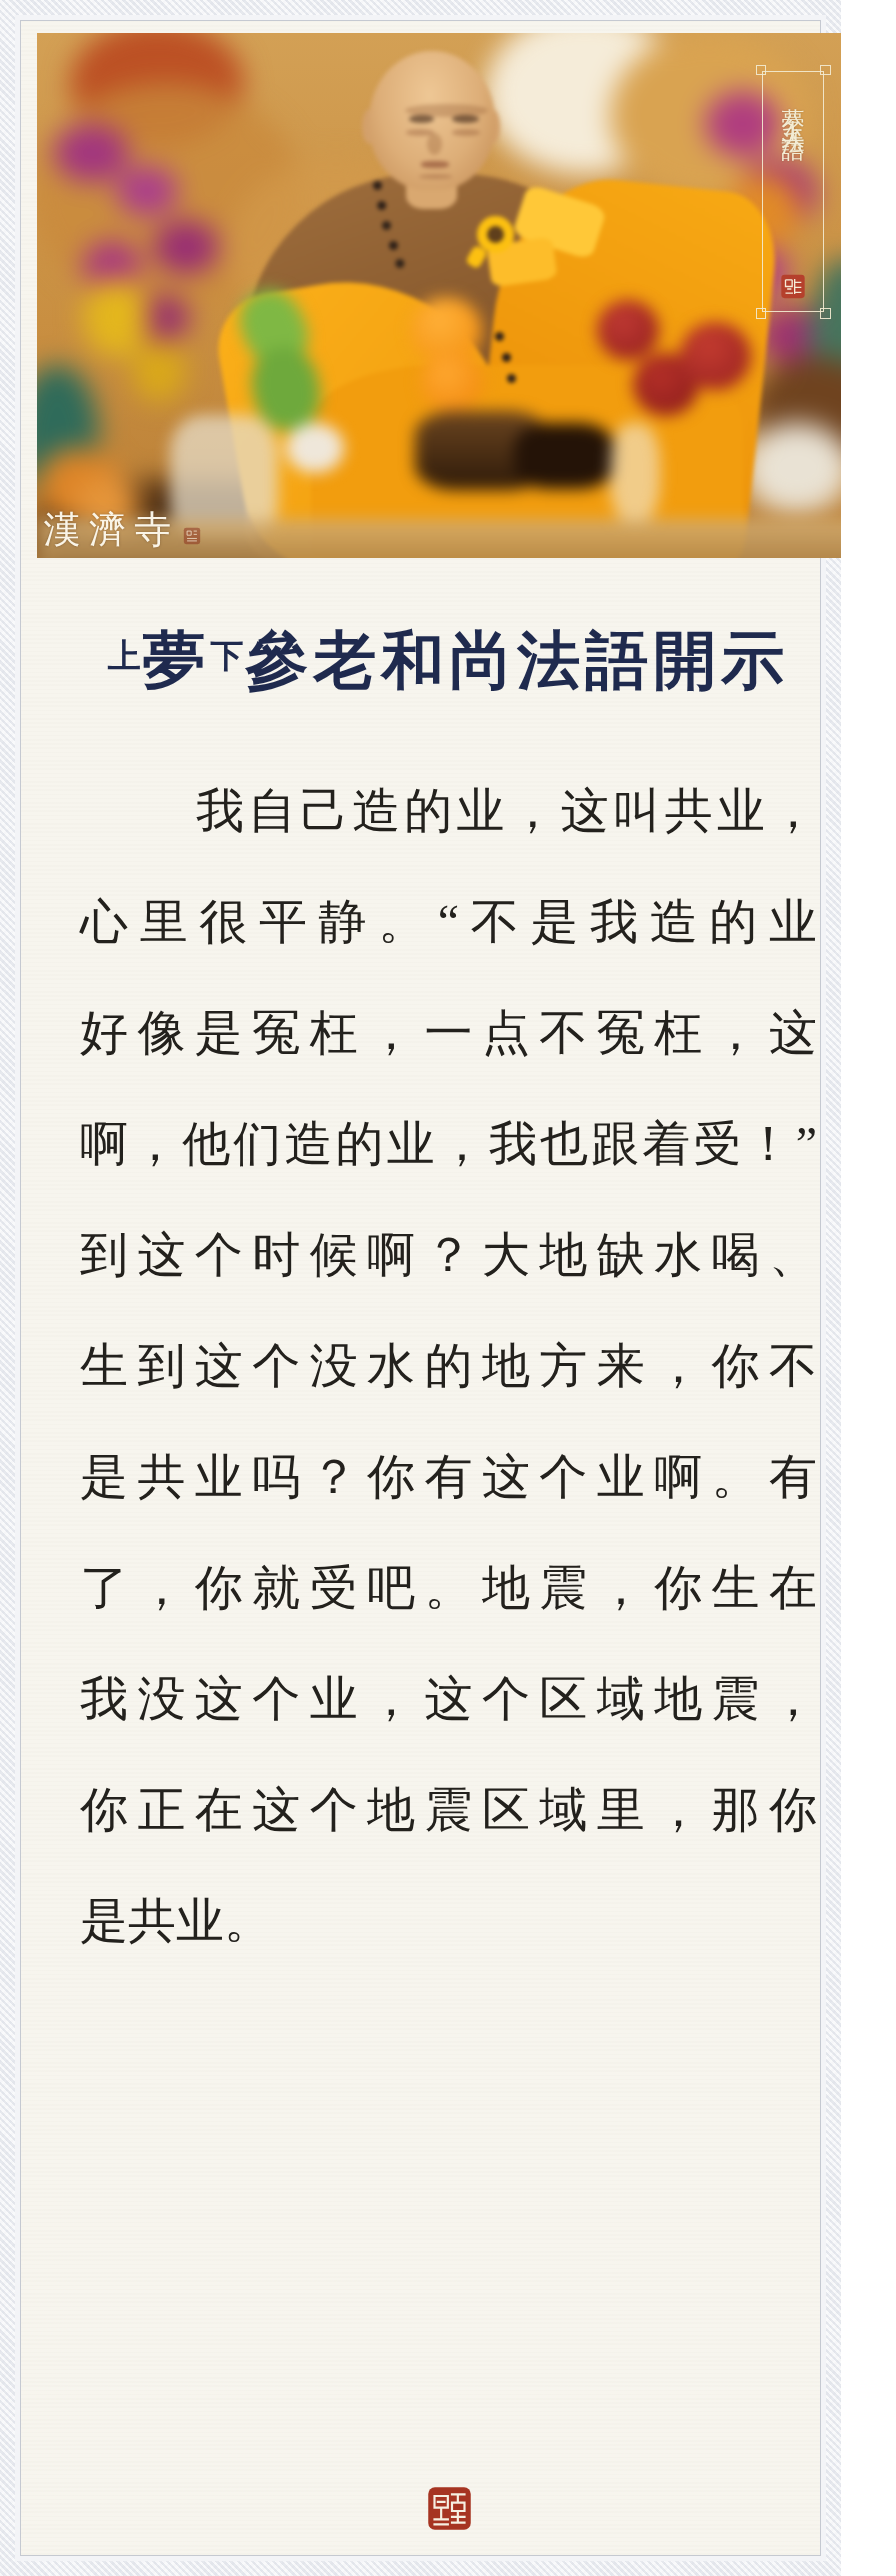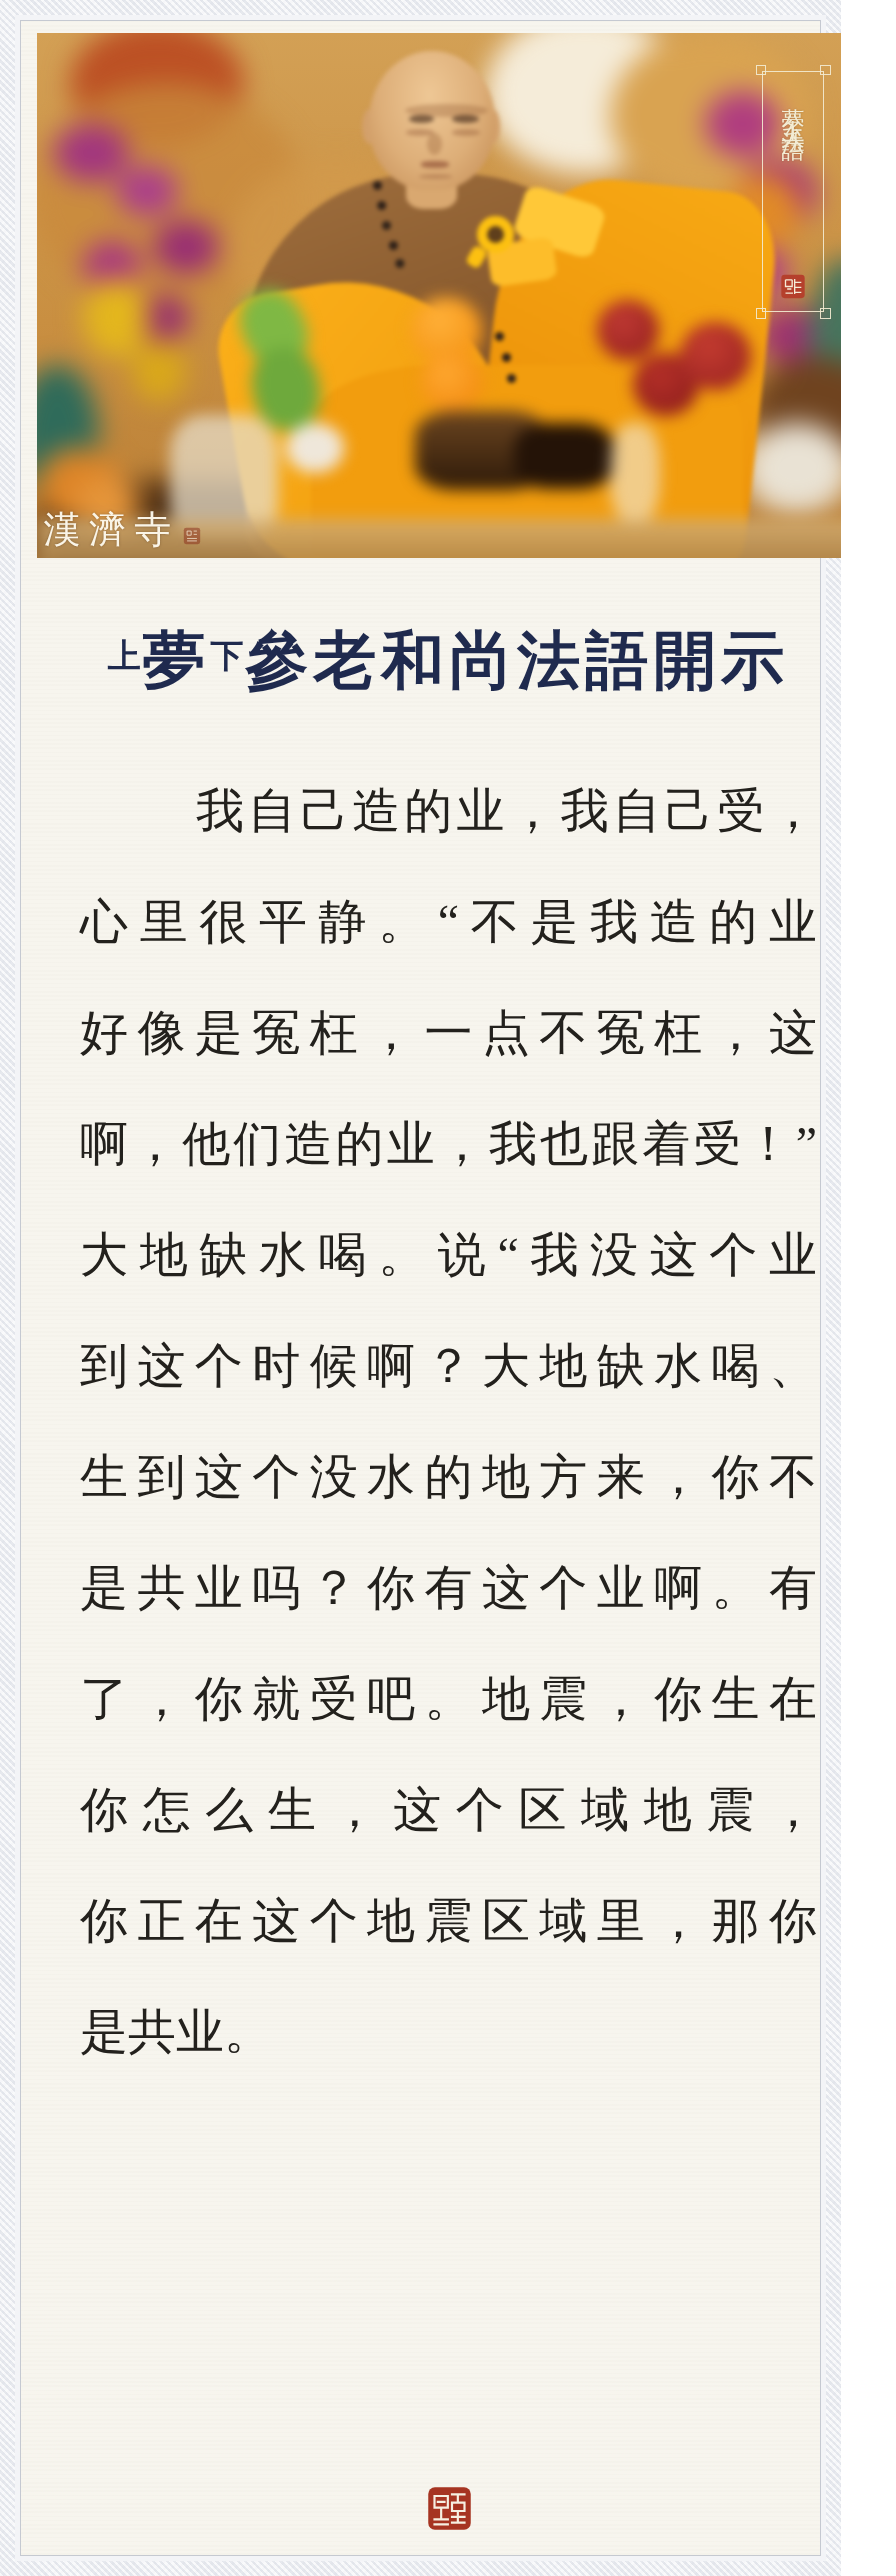--- a/index.html
+++ b/index.html
@@ -154,30 +154,29 @@
           </g>
         </svg>
     </div>
   </div>
 
   <h1 class="title">
     <span class="sm">上</span><span>夢</span><span class="sm">下</span><span>參老和尚法語開示</span>
   </h1>
 
   <div class="body-text">
-    <div class="line first">我自己造的业，我自己受，</div>
+    <div class="line first">我自己造的业，这叫共业，</div>
     <div class="line">心里很平静。“不是我造的业</div>
     <div class="line">好像是冤枉，一点不冤枉，这</div>
     <div class="line">啊，他们造的业，我也跟着受！”</div>
-    <div class="line">大地缺水喝。说“我没这个业</div>
     <div class="line">到这个时候啊？大地缺水喝、</div>
     <div class="line">生到这个没水的地方来，你不</div>
     <div class="line">是共业吗？你有这个业啊。有</div>
     <div class="line">了，你就受吧。地震，你生在</div>
-    <div class="line">你怎么生，这个区域地震，</div>
+    <div class="line">我没这个业，这个区域地震，</div>
     <div class="line">你正在这个地震区域里，那你</div>
     <div class="line last">是共业。</div>
   </div>
 
   <svg class="bottom-seal" width="45" height="45" viewBox="0 0 54 54">
     <rect x="1.5" y="1.5" width="51" height="51" rx="8" fill="#a63422"></rect>
     <g stroke="#f6efe2" stroke-width="2.6" fill="none" stroke-linecap="square">
       <path d="M9 12 h16 M9 12 v14 M25 12 v14 M9 26 h16 M13 19 h8 M17 26 v14 M9 40 h16 M9 46 h16"></path>
       <path d="M30 10 h15 M37 10 v8 M30 20 h15 v10 h-15 z M30 37 h15 M30 44 h15 M37 30 v14"></path>
     </g>

